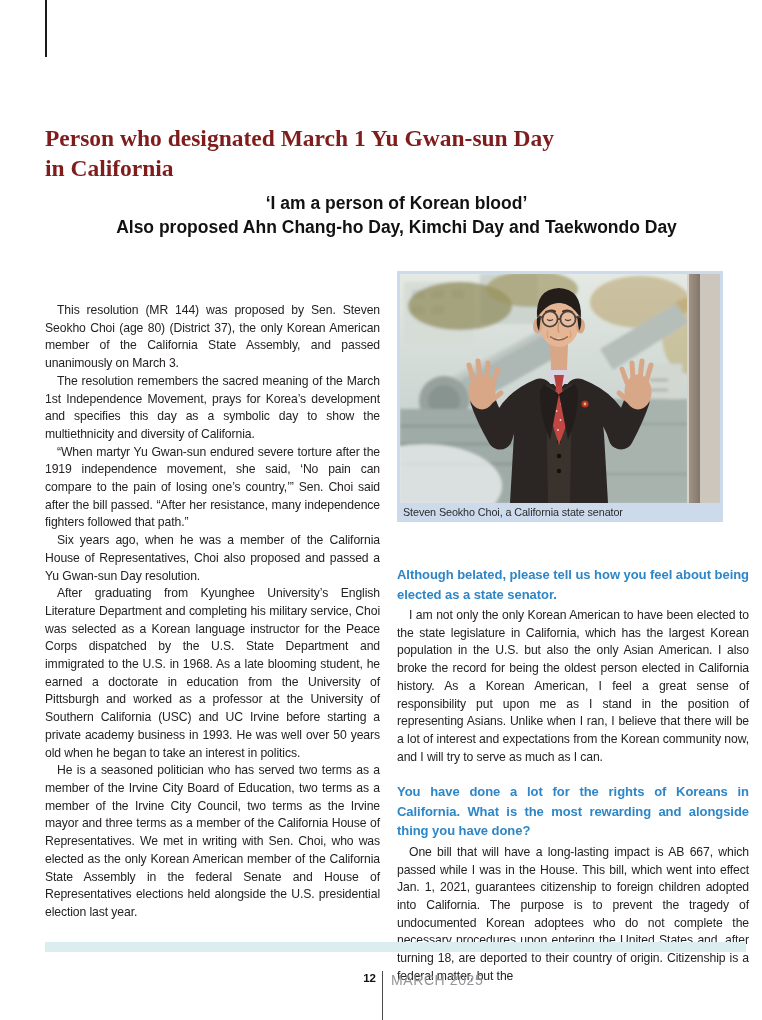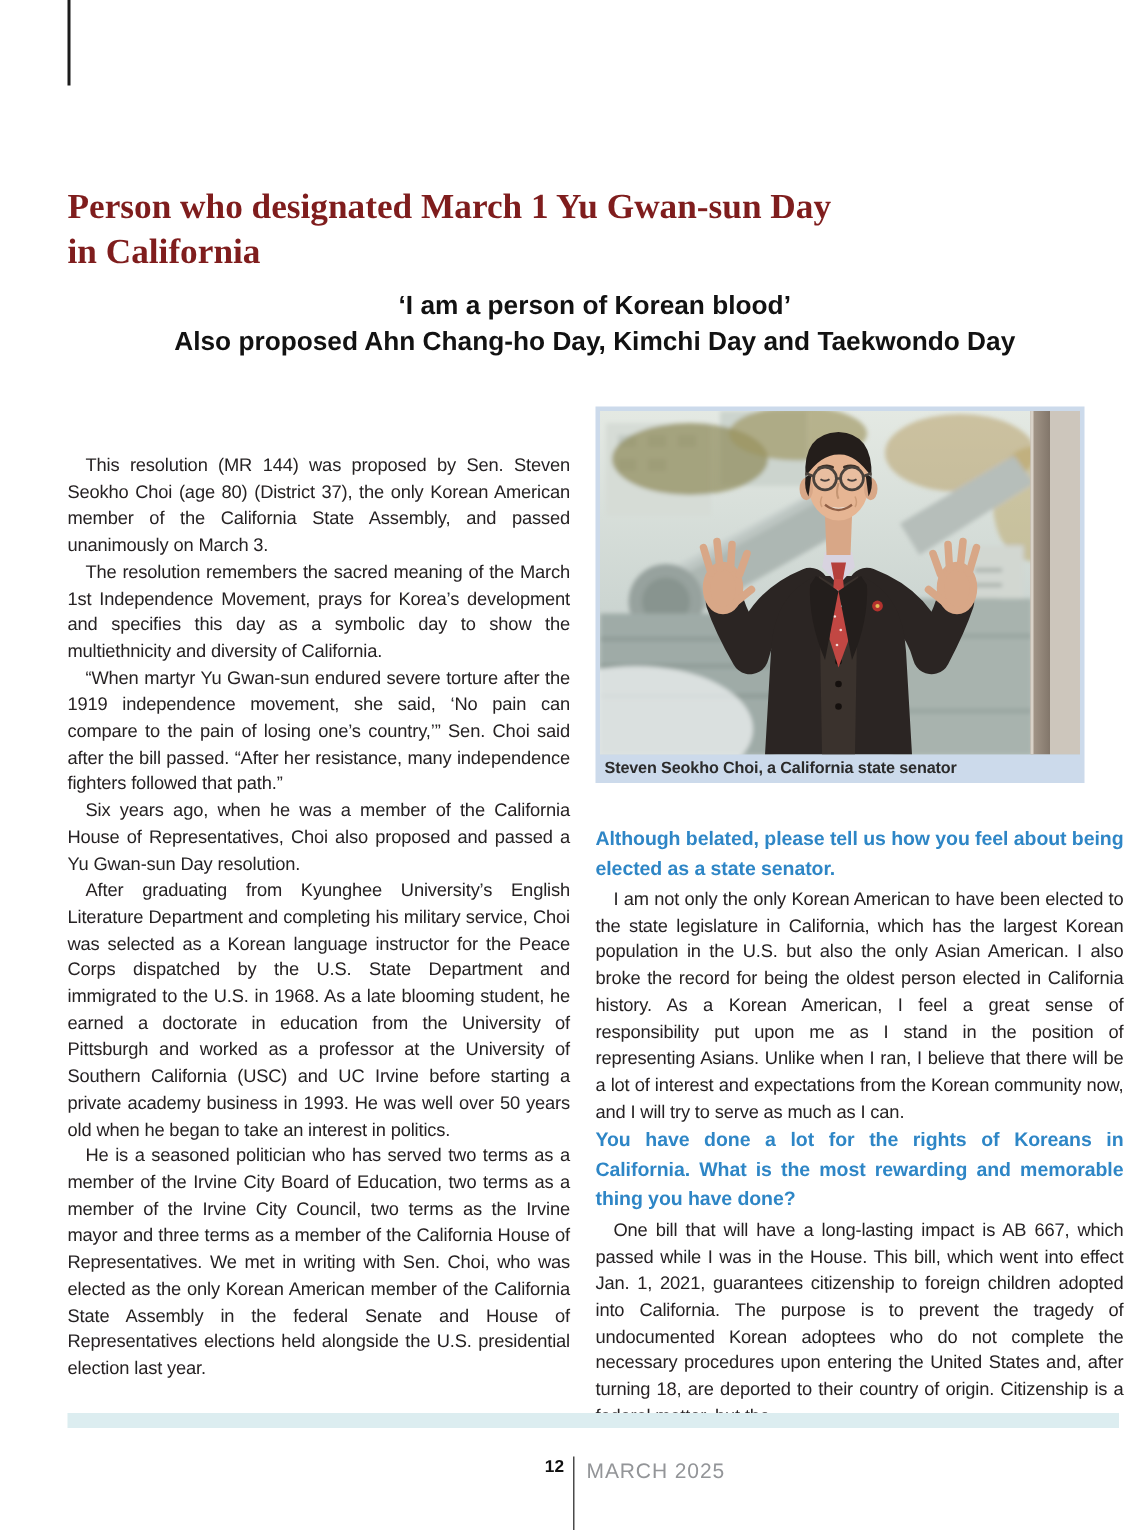--- a/index.html
+++ b/index.html
@@ -23,21 +23,21 @@
   .body-text{font-size:12.2px;line-height:17.7px;text-align:justify;letter-spacing:-0.1px;}
   .body-text p{margin:0;text-indent:12px;}
 
   
   .photo-block{position:absolute;left:397px;top:271px;width:326px;background:#ccdaeb;padding:3px 3px 0 3px;box-sizing:border-box;}
   .photo-block svg{display:block;width:320px;height:229px;}
   .photo-caption{height:19px;line-height:19px;font-size:10.8px;color:#2b2b2b;padding-left:3px;letter-spacing:-0.1px;}
 
   
   .col-right{position:absolute;left:397px;top:549px;width:352px;}
-  .question{font-size:13px;line-height:19.5px;font-weight:bold;color:#2e86c6;margin:0 0 3px 0;text-align:justify;letter-spacing:-0.05px;}
+  .question{font-size:13px;line-height:19.5px;font-weight:bold;color:#2e86c6;margin:16px 0 3px 0;text-align:justify;letter-spacing:-0.05px;}
   .answer{margin:0 0 16px 0;text-indent:10px;}
 
   
   .teal-bar{position:absolute;left:45px;top:942px;width:701px;height:10px;background:#dcedf0;}
   .footer-pageno{position:absolute;left:330px;top:972px;width:46px;text-align:right;font-size:11.5px;font-weight:bold;color:#111;}
   .footer-rule{position:absolute;left:382px;top:971px;width:1px;height:49px;background:#4a4a4a;}
   .footer-issue{position:absolute;left:391px;top:972px;font-size:14px;color:#939598;letter-spacing:0.6px;}
 </style>
 </head>
 <body>
@@ -58,21 +58,21 @@
 
   <div class="col-left body-text">
     <p>This resolution (MR 144) was proposed by Sen. Steven Seokho Choi (age 80) (District 37), the only Korean American member of the California State Assembly, and passed unanimously on March 3.</p>
     <p>The resolution remembers the sacred meaning of the March 1st Independence Movement, prays for Korea’s development and specifies this day as a symbolic day to show the multiethnicity and diversity of California.</p>
     <p>“When martyr Yu Gwan-sun endured severe torture after the 1919 independence movement, she said, ‘No pain can compare to the pain of losing one’s country,’” Sen. Choi said after the bill passed. “After her resistance, many independence fighters followed that path.”</p>
     <p>Six years ago, when he was a member of the California House of Representatives, Choi also proposed and passed a Yu Gwan-sun Day resolution.</p>
     <p>After graduating from Kyunghee University’s English Literature Department and completing his military service, Choi was selected as a Korean language instructor for the Peace Corps dispatched by the U.S. State Department and immigrated to the U.S. in 1968. As a late blooming student, he earned a doctorate in education from the University of Pittsburgh and worked as a professor at the University of Southern California (USC) and UC Irvine before starting a private academy business in 1993. He was well over 50 years old when he began to take an interest in politics.</p>
     <p>He is a seasoned politician who has served two terms as a member of the Irvine City Board of Education, two terms as a member of the Irvine City Council, two terms as the Irvine mayor and three terms as a member of the California House of Representatives. We met in writing with Sen. Choi, who was elected as the only Korean American member of the California State Assembly in the federal Senate and House of Representatives elections held alongside the U.S. presidential election last year.</p>
   </div>
 
-  <figure class="photo-block" style="margin:0;font-weight:bold;">
+  <figure class="photo-block" style="margin:0;">
     <svg viewBox="0 0 320 229" preserveAspectRatio="none">
       <defs>
         <linearGradient id="sky" x1="0" y1="0" x2="0" y2="1">
           <stop offset="0" stop-color="#e4e9e3"></stop>
             <stop offset="0.55" stop-color="#cdd6d2"></stop>
             <stop offset="1" stop-color="#b7c2be"></stop>
         </linearGradient>
         <linearGradient id="frame" x1="0" y1="0" x2="1" y2="0">
           <stop offset="0" stop-color="#a79a8c"></stop>
             <stop offset="1" stop-color="#82766a"></stop>
@@ -172,21 +172,21 @@
         <path d="M150,62.5 Q159,69.5 168,62.5 Q159,66.5 150,62.5 Z" fill="#efe7df"></path>
         <path d="M150,62.5 Q159,69.5 168,62.5" stroke="#8f5f45" stroke-width="1.5" fill="none"></path>
       </g>
     </svg>
     <figcaption class="photo-caption">Steven Seokho Choi, a California state senator</figcaption>
   </figure>
 
   <div class="col-right body-text">
     <h3 class="question">Although belated, please tell us how you feel about being elected as a state senator.</h3>
     <p class="answer">I am not only the only Korean American to have been elected to the state legislature in California, which has the largest Korean population in the U.S. but also the only Asian American. I also broke the record for being the oldest person elected in California history. As a Korean American, I feel a great sense of responsibility put upon me as I stand in the position of representing Asians. Unlike when I ran, I believe that there will be a lot of interest and expectations from the Korean community now, and I will try to serve as much as I can.</p>
-    <h3 class="question">You have done a lot for the rights of Koreans in California. What is the most rewarding and memorable thing you have done?</h3>
+    <h3 class="question">You have done a lot for the rights of Koreans in California. What is the most rewarding and alongside thing you have done?</h3>
     <p class="answer">One bill that will have a long-lasting impact is AB 667, which passed while I was in the House. This bill, which went into effect Jan. 1, 2021, guarantees citizenship to foreign children adopted into California. The purpose is to prevent the tragedy of undocumented Korean adoptees who do not complete the necessary procedures upon entering the United States and, after turning 18, are deported to their country of origin. Citizenship is a federal matter, but the</p>
   </div>
 
   <div class="teal-bar"></div>
   <div class="footer-pageno">12</div>
   <div class="footer-rule"></div>
   <div class="footer-issue">MARCH 2025</div>
 
 </div>
 

